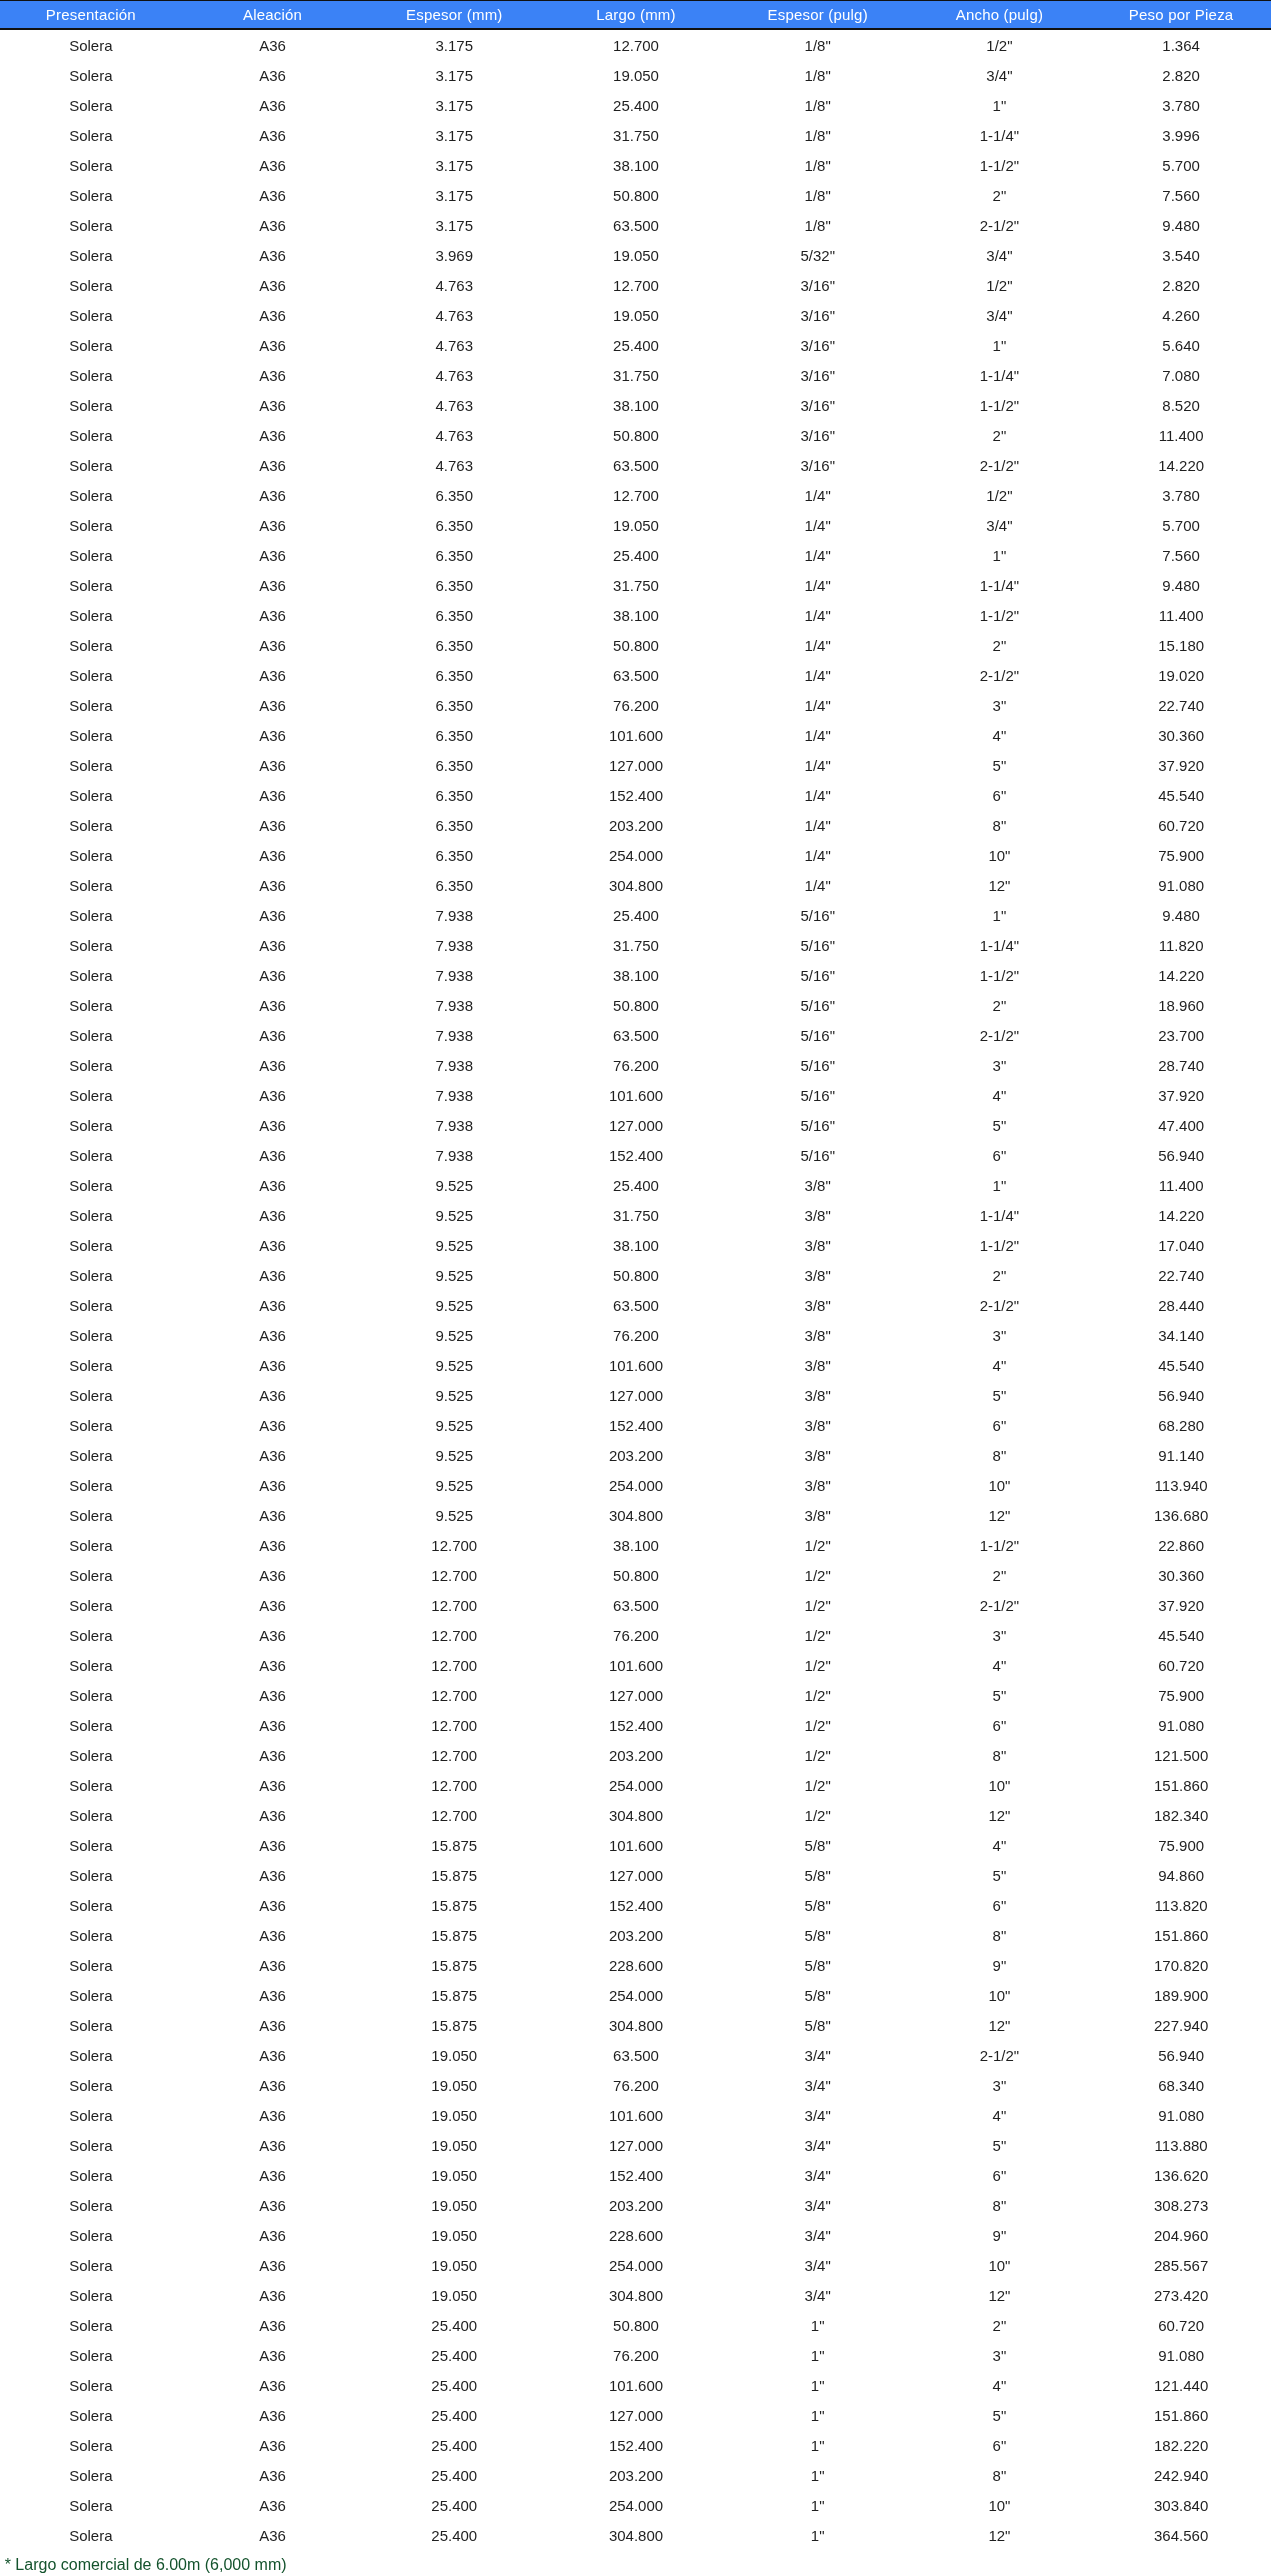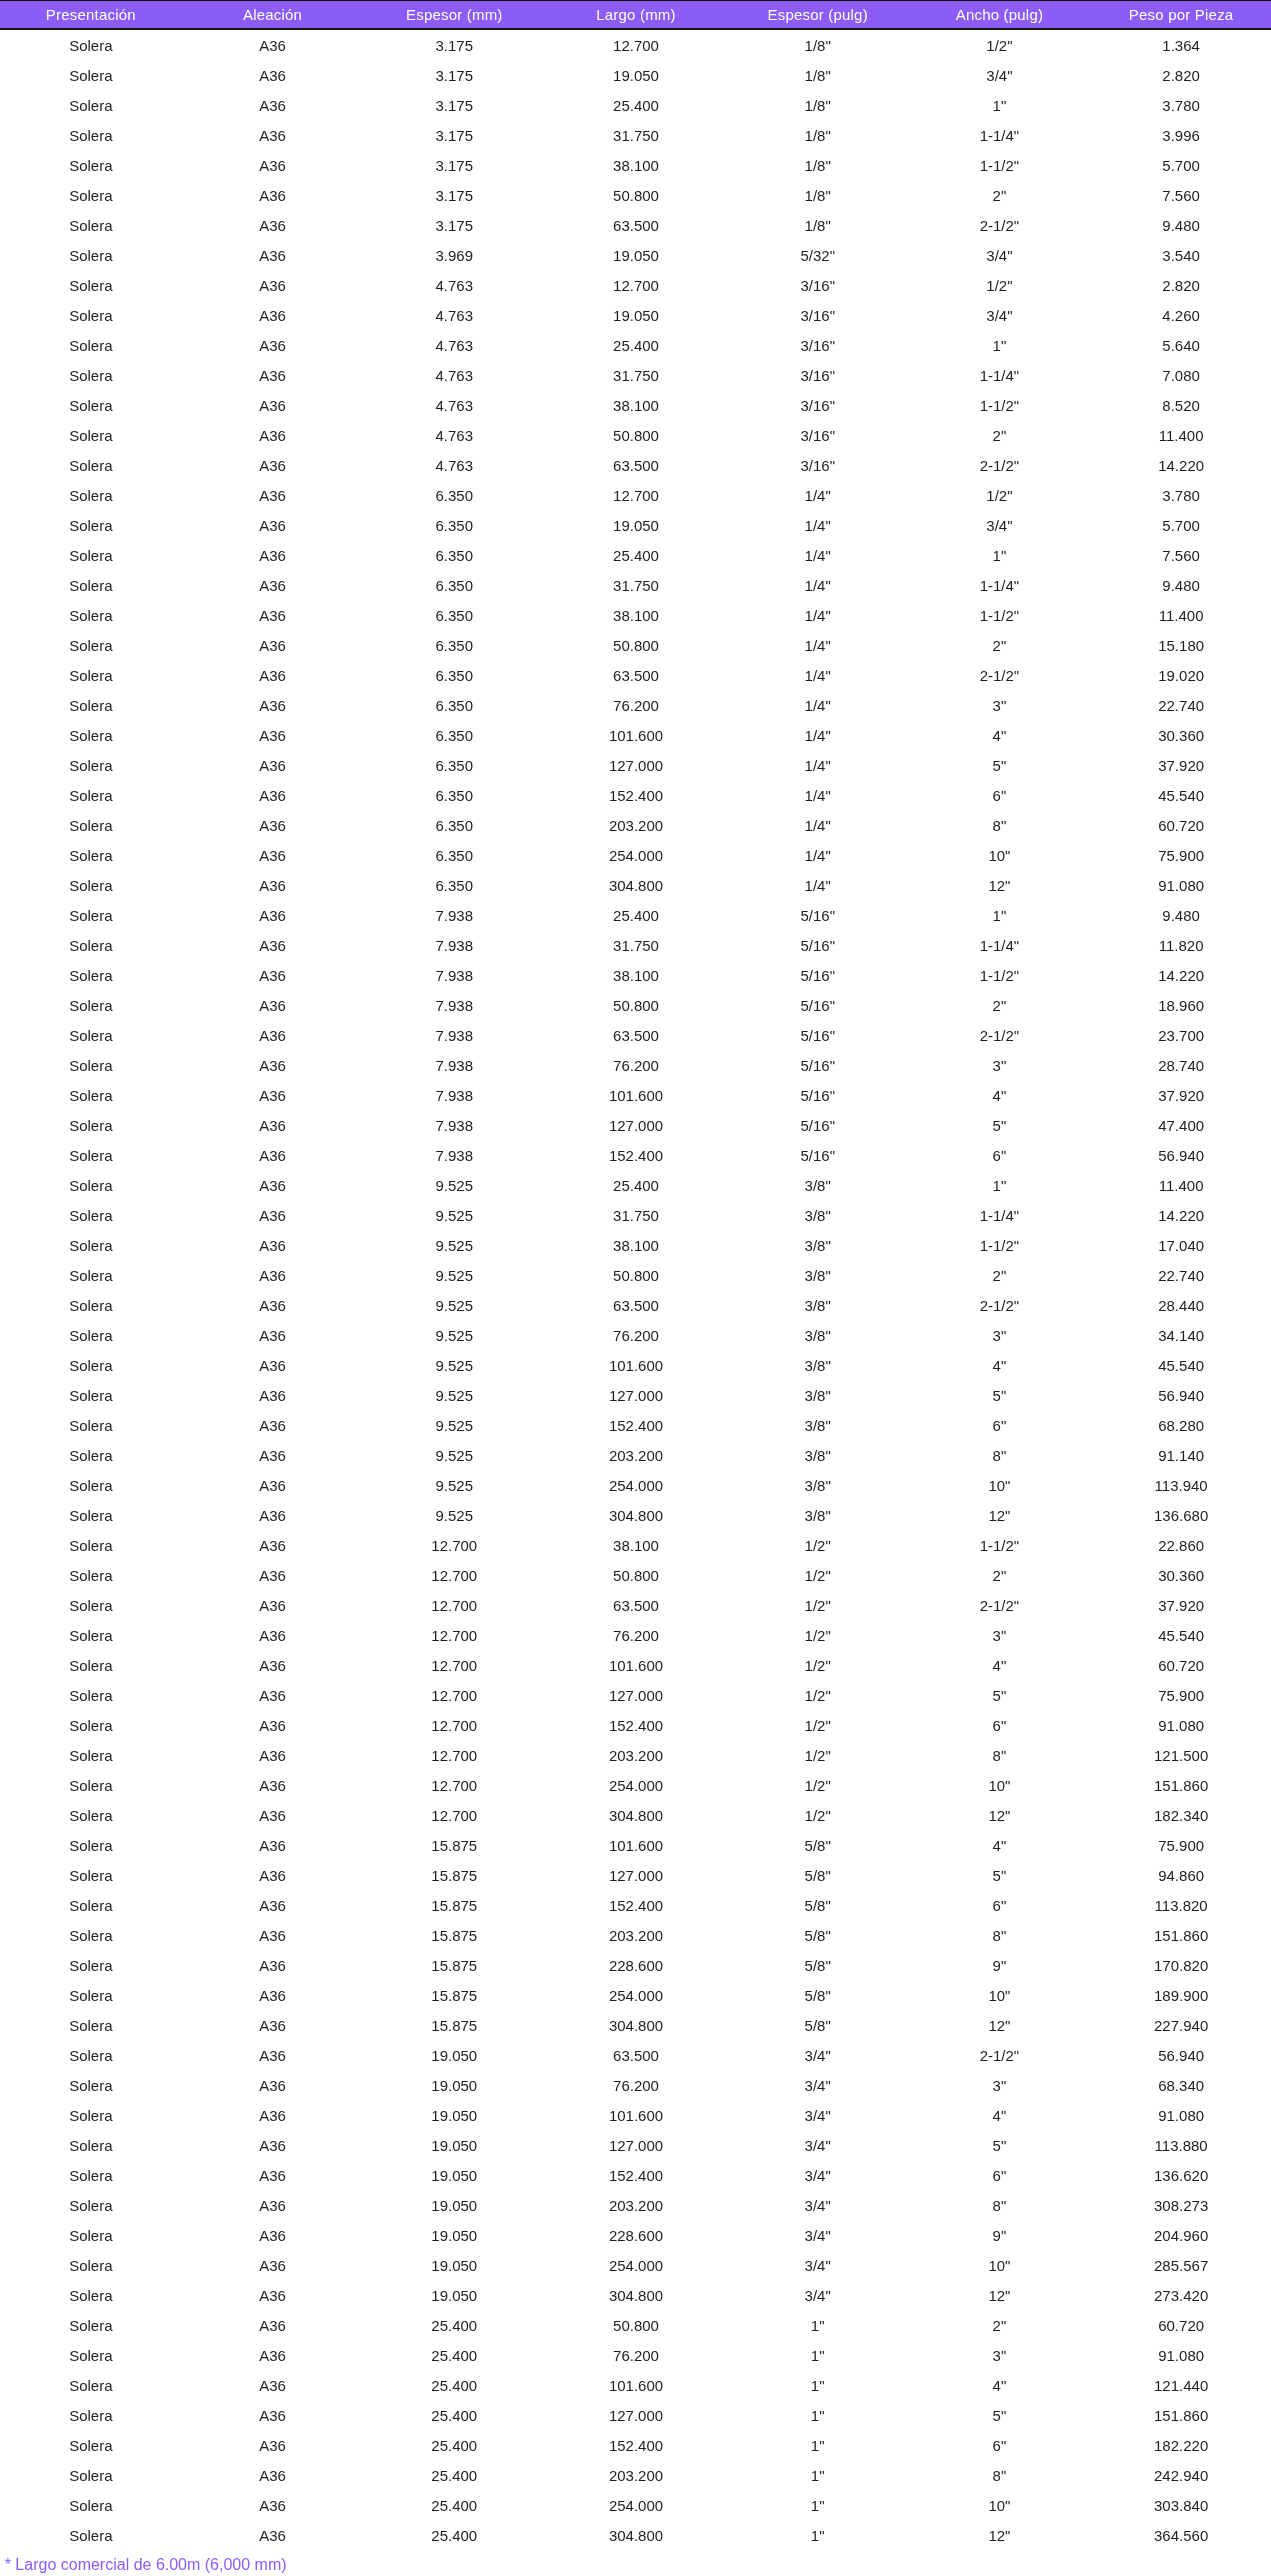--- a/index.html
+++ b/index.html
@@ -12,21 +12,21 @@
     overflow: hidden;
   }
   .spec-table {
     width: 1272px;
   }
   .header-row {
     display: grid;
     grid-template-columns: repeat(7, 1fr);
     align-items: center;
     height: 27px;
-    background: #8b5cf6;
+    background: #3b82f6;
     border-top: 1.9px solid #111111;
     border-bottom: 2.8px solid #111111;
     box-sizing: content-box;
   }
   .header-cell {
     text-align: center;
     color: #ffffff;
     font-size: 15px;
     font-weight: 400;
     letter-spacing: 0.2px;
@@ -41,21 +41,21 @@
   }
   .cell {
     text-align: center;
     color: #1f1f1f;
     font-size: 15px;
     white-space: nowrap;
   }
   .footnote {
     margin-top: 5.6px;
     padding-left: 4.7px;
-    color: #8b5cf6;
+    color: #14532d;
     font-size: 16px;
     white-space: nowrap;
   }
 </style>
 </head>
 <body>
 
 <div class="spec-table">
   <div class="header-row" id="header-row">
       <div class="header-cell">Presentación</div>

